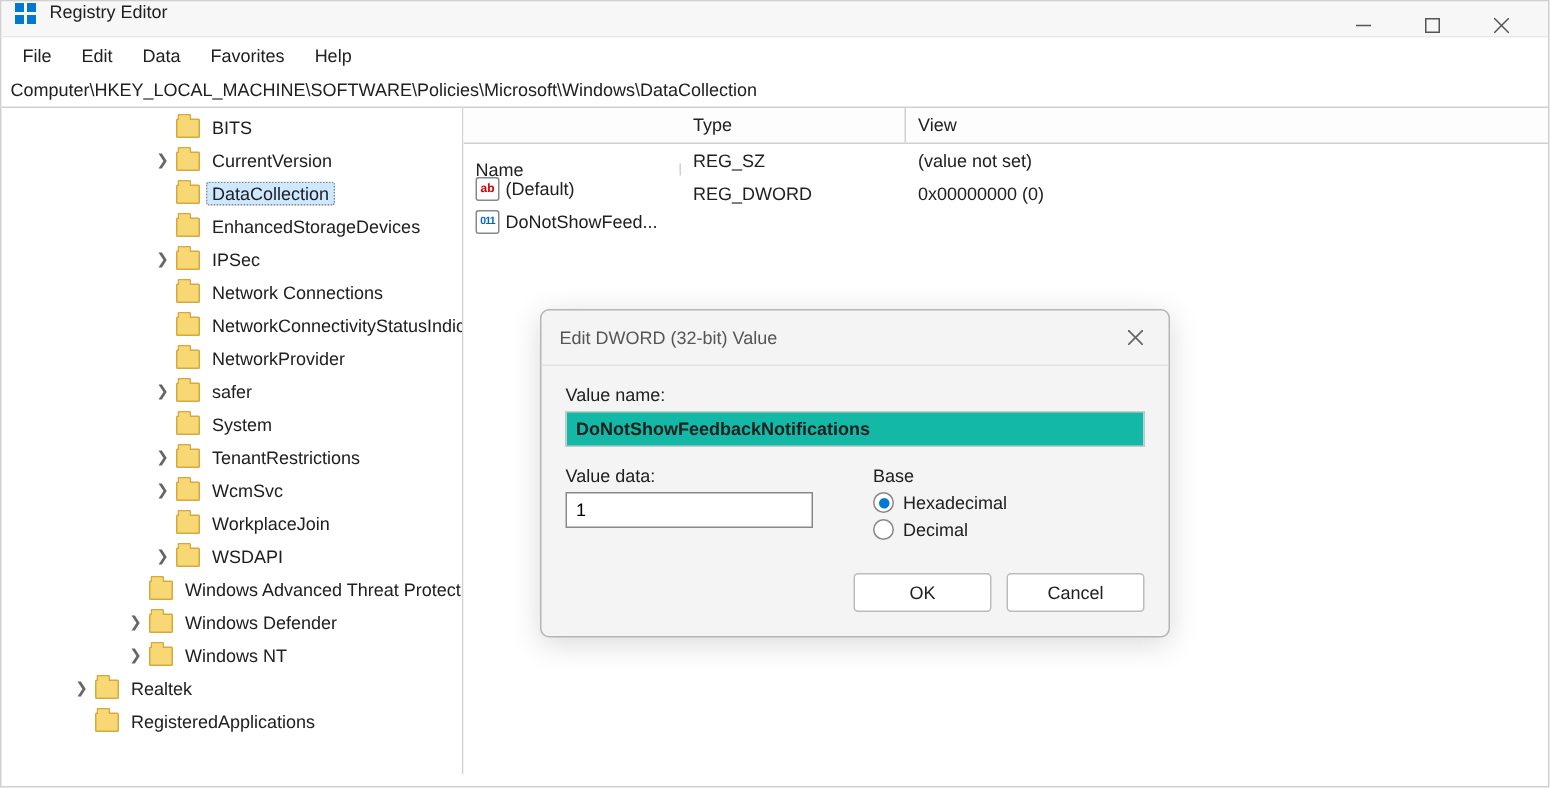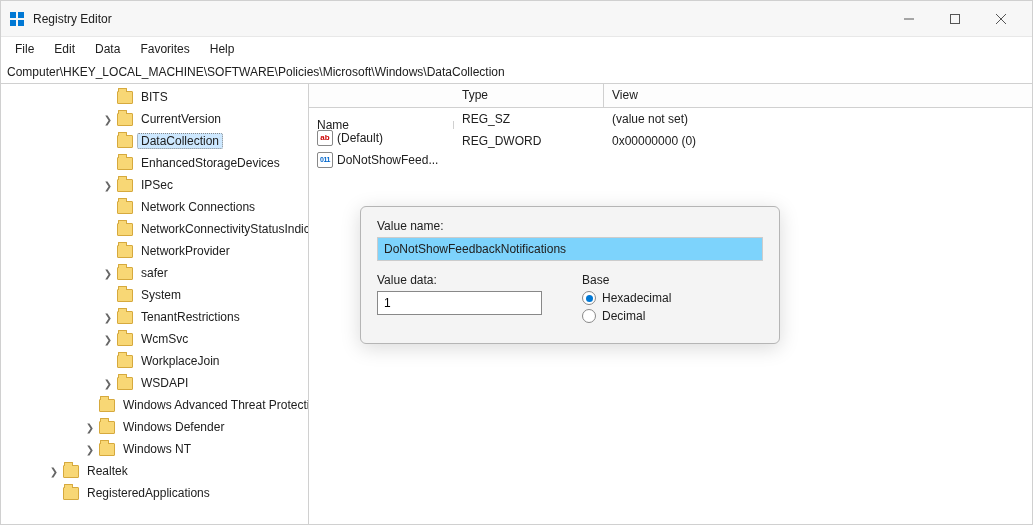--- a/index.html
+++ b/index.html
@@ -20,24 +20,23 @@
     font-size: 12px;
     color: var(--text);
     background: #fff;
     width: 1033px;
     height: 525px;
     overflow: hidden;
     border: 1px solid var(--border);
   }
   
   .titlebar {
-    height: 36px;
+    height: 24px;
     background: var(--win-bg);
     display: flex;
-    align-items: center;
     padding: 0 8px;
     border-bottom: 1px solid #e8e8e8;
   }
   .titlebar .app-icon {
     width: 16px; height: 16px; margin-right: 8px;
     display: inline-flex; align-items: center; justify-content: center;
   }
   .titlebar .title { font-size: 12px; }
   .titlebar .win-controls { margin-left: auto; display: flex; gap: 0; }
   .win-btn {
@@ -185,24 +184,25 @@
     color: #666; font-size: 14px;
     cursor: default;
   }
   .dialog-body {
     padding: 12px 16px 16px 16px;
   }
   .dlg-label { font-size: 12px; margin-bottom: 4px; display: block; }
   .dlg-input-ro {
     width: 100%;
     border: 1px solid #ccc;
-    background: #7dd3fc;
+    background: #14b8a6;
     padding: 4px 6px;
     font-size: 12px;
     margin-bottom: 12px;
+    font-weight: bold;
   }
   .dlg-row { display: flex; gap: 24px; }
   .dlg-col { flex: 1; }
   .dlg-input {
     width: 165px;
     border: 1px solid #888;
     background: #fff;
     padding: 4px 6px;
     font-size: 12px;
   }
@@ -401,20 +401,29 @@
             <span>DoNotShowFeed...</span>
           </div>
           <div class="cell col-type">REG_DWORD</div>
           <div class="cell col-data">0x00000000 (0)</div>
         </div>
       </div>
   </div>
 </div>
 
 <div class="dialog">
+  <div class="dialog-title">
+    <span>Edit DWORD (32-bit) Value</span>
+    <span class="close">
+      <svg width="10" height="10">
+          <line x1="0" y1="0" x2="10" y2="10" stroke="currentColor" stroke-width="1.2"></line>
+          <line x1="10" y1="0" x2="0" y2="10" stroke="currentColor" stroke-width="1.2"></line>
+        </svg>
+    </span>
+  </div>
   <div class="dialog-body">
     <span class="dlg-label">Value name:</span>
     <div class="dlg-input-ro">DoNotShowFeedbackNotifications</div>
 
     <div class="dlg-row">
       <div class="dlg-col">
         <span class="dlg-label">Value data:</span>
         <input class="dlg-input" value="1" style="">
       </div>
       <div class="dlg-col">
@@ -423,14 +432,18 @@
           <span class="radio checked"></span>
           <span>Hexadecimal</span>
         </div>
         <div class="radio-row">
           <span class="radio"></span>
           <span>Decimal</span>
         </div>
       </div>
     </div>
 
+    <div class="dlg-buttons">
+      <div class="dlg-btn">OK</div>
+      <div class="dlg-btn">Cancel</div>
+    </div>
   </div>
 </div>
 
 </body></html>

